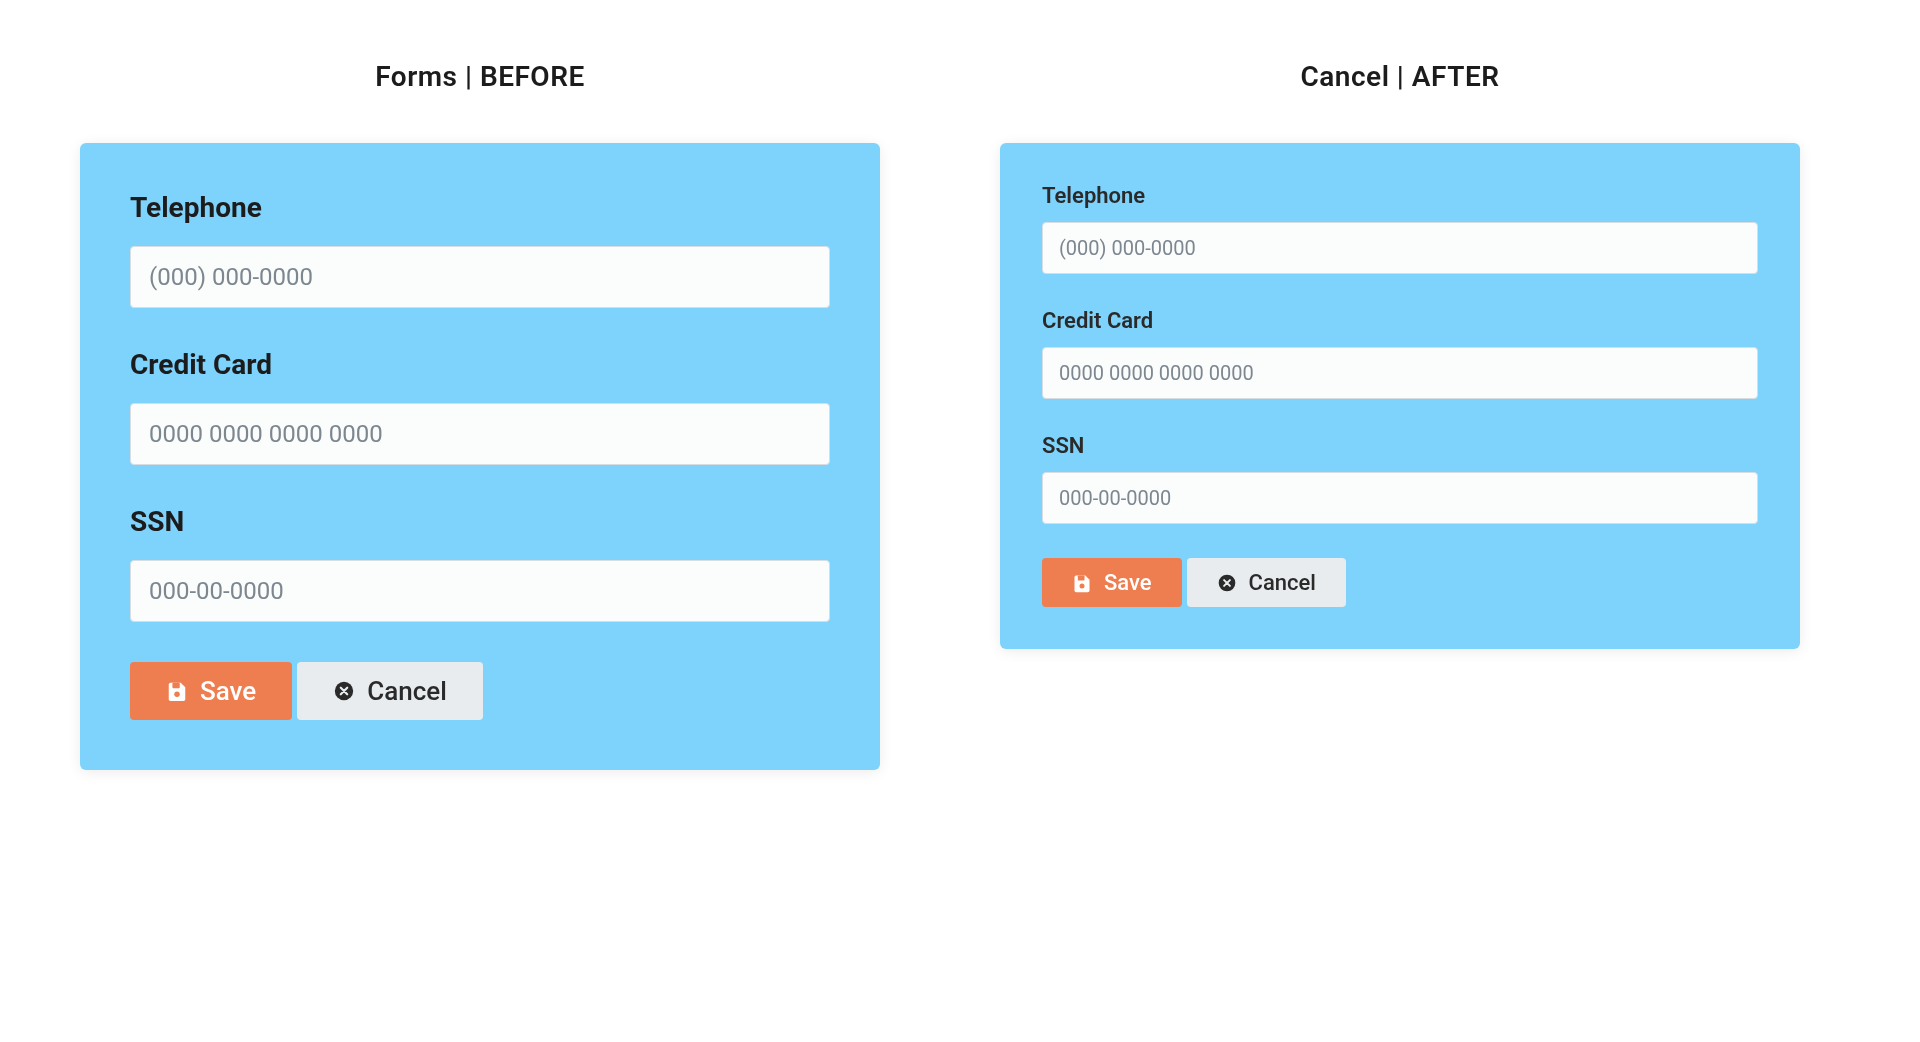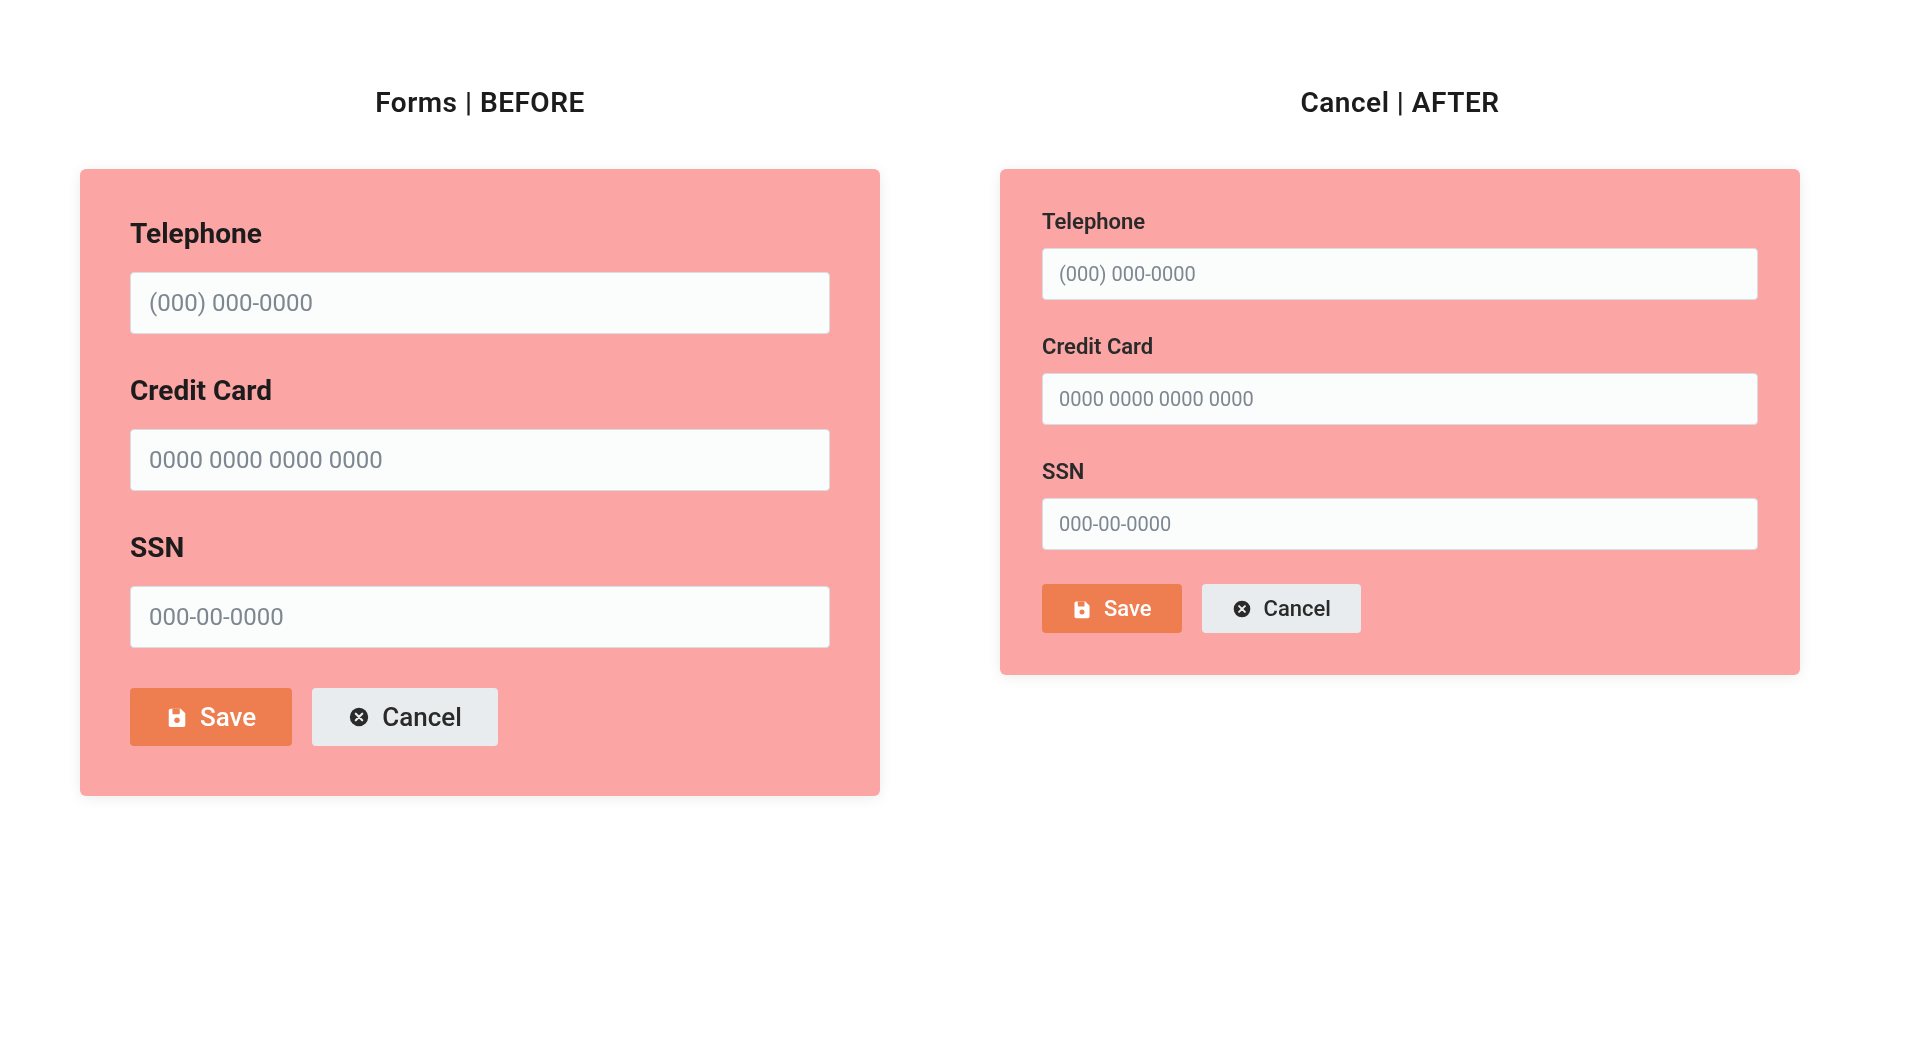--- a/index.html
+++ b/index.html
@@ -12,41 +12,40 @@
       background: #ffffff;
       width: 1920px;
       height: 1042px;
       padding: 60px 80px;
     }
     .container {
       display: flex;
       gap: 120px;
       justify-content: flex-start;
       align-items: flex-start;
-      margin-top: 26px;
     }
     .column {
       flex: 0 0 auto;
     }
     .column-before {
       width: 800px;
     }
     .column-after {
       width: 800px;
     }
     .col-title {
       text-align: center;
       font-size: 28px;
       font-weight: 600;
       color: #1c1c1c;
       margin-bottom: 50px;
       letter-spacing: 0.5px;
     }
     .card {
-      background: #fca5a5;
+      background: #7dd3fc;
       border-radius: 6px;
       box-shadow: 0 2px 14px rgba(0,0,0,0.08);
       padding: 48px 50px 50px 50px;
     }
     .card-after {
       padding: 40px 42px 42px 42px;
     }
     .form-group-before {
       margin-bottom: 40px;
     }
@@ -88,21 +87,21 @@
       border-radius: 4px;
       background: #fbfcfc;
       color: #555;
       font-family: inherit;
     }
     .input-after::placeholder {
       color: #7d8790;
     }
     .button-row {
       display: flex;
-      gap: 20px;
+      gap: 5px;
       margin-top: 6px;
       align-items: center;
     }
     .btn {
       display: inline-flex;
       align-items: center;
       justify-content: center;
       border: none;
       border-radius: 4px;
       font-family: inherit;

